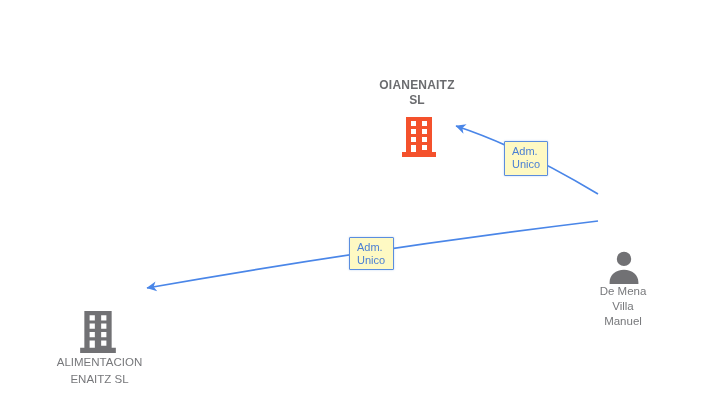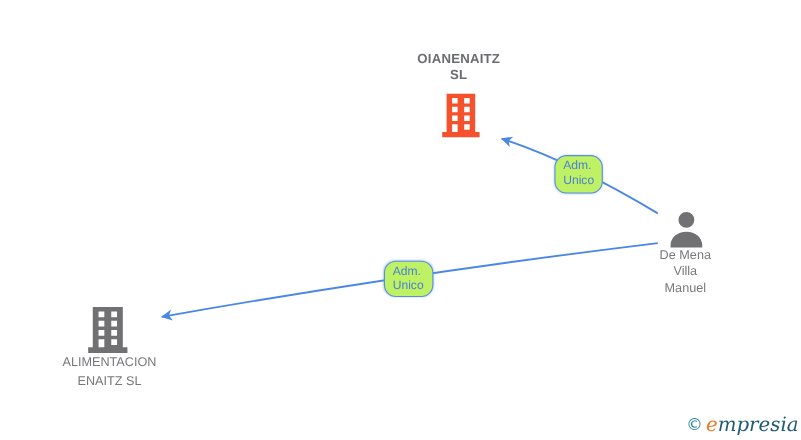--- a/index.html
+++ b/index.html
@@ -13,38 +13,38 @@
   .node-label{
     position:absolute;text-align:center;color:#77787b;
     font-size:11.5px;line-height:15px;white-space:pre-line;
   }
   .company-title{
     position:absolute;text-align:center;color:#6b6c6f;font-weight:bold;
     font-size:12px;line-height:15px;letter-spacing:.2px;white-space:pre-line;
   }
   .bottom-label{line-height:17px;}
   .edge-label{
-    position:absolute;background:#bef264;border:1.5px solid #5b8dde;
-    border-radius:11px;color:#4a7fd4;font-size:11px;line-height:13px;
+    position:absolute;background:#fef9c3;border:1.5px solid #5b8dde;
+    border-radius:1px;color:#4a7fd4;font-size:11px;line-height:13px;
     padding:3px 6px 3px 7px;white-space:pre-line;box-sizing:border-box;
     box-shadow:0 0 2px rgba(100,150,230,.45);
     cursor:pointer;
   }
   .watermark{
     position:absolute;right:2px;bottom:3px;
     font-family:"DejaVu Serif",serif;font-style:italic;font-size:18px;
     cursor:pointer;white-space:nowrap;
   }
   .watermark .copy{
     font-family:"DejaVu Sans",sans-serif;font-style:normal;
     color:#1d7e91;font-size:15px;vertical-align:1px;margin-right:3px;
   }
   .watermark .brand-e{color:#ef7c1f;}
   .watermark .brand-rest{color:#1f5c74;}
-  .clickable{cursor:pointer;}
+  .clickable{cursor:pointer;margin-top:32px;}
 </style>
 </head>
 <body>
 
 <div class="canvas">
 
   <svg class="edges-svg" width="728" height="400" viewBox="0 0 728 400">
     <defs>
       <marker id="arrowhead" viewBox="0 0 12 12" refX="10.5" refY="6" markerWidth="12" markerHeight="12" markerUnits="userSpaceOnUse" orient="auto">
         <path d="M1,1 L11,6 L1,11 L3.8,6 Z" fill="#4a86e8"></path>
@@ -59,21 +59,21 @@
 SL</div>
     <svg class="node-icon" width="40" height="40" viewBox="0 0 40 40" style="position:absolute;left:47px;top:39px;">
       <path fill-rule="evenodd" d="M7,0 L33,0 L33,35 L37,35 L37,40 L3,40 L3,35 L7,35 Z
                M12,4 h5 v5 h-5 z M23,4 h5 v5 h-5 z
                M12,12 h5 v5 h-5 z M23,12 h5 v5 h-5 z
                M12,20 h5 v5 h-5 z M23,20 h5 v5 h-5 z
                M12,28 h5 v7 h-5 z M23,28 h5 v5 h-5 z" fill="#f4512c"></path>
     </svg>
   </div>
 
-  <div class="node clickable" style="left:567px;top:190px;width:112px;height:82px;">
+  <div class="node clickable" style="left:567px;top:217px;width:112px;height:82px;">
     <svg class="node-icon" width="36" height="36" viewBox="0 0 40 40" style="position:absolute;left:39px;top:0;">
       <path d="M12,11 a8,8 0 1 0 16,0 a8,8 0 1 0 -16,0 z
                M4,39 v-2 c0,-8.5 7,-14 16,-14 c9,0 16,5.5 16,14 v2 z" fill="#717174"></path>
     </svg>
     <div class="node-label" style="left:0;top:35px;width:112px;">De Mena
 Villa
 Manuel</div>
   </div>
 
   <div class="node clickable" style="left:29px;top:279px;width:141px;height:78px;">
@@ -87,17 +87,14 @@
     <div class="node-label bottom-label" style="left:0;top:43px;width:141px;text-align:center;">ALIMENTACION
 ENAITZ  SL</div>
   </div>
 
   <div class="edge-label" style="left:504px;top:141px;width:44px;height:35px;">Adm.
 Unico</div>
 
   <div class="edge-label" style="left:349px;top:237px;width:45px;height:33px;">Adm.
 Unico</div>
 
-  <div class="watermark">
-    <span class="copy">©</span><span class="brand-e">e</span><span class="brand-rest">mpresia</span>
-  </div>
 
 </div>
 
 </body></html>

